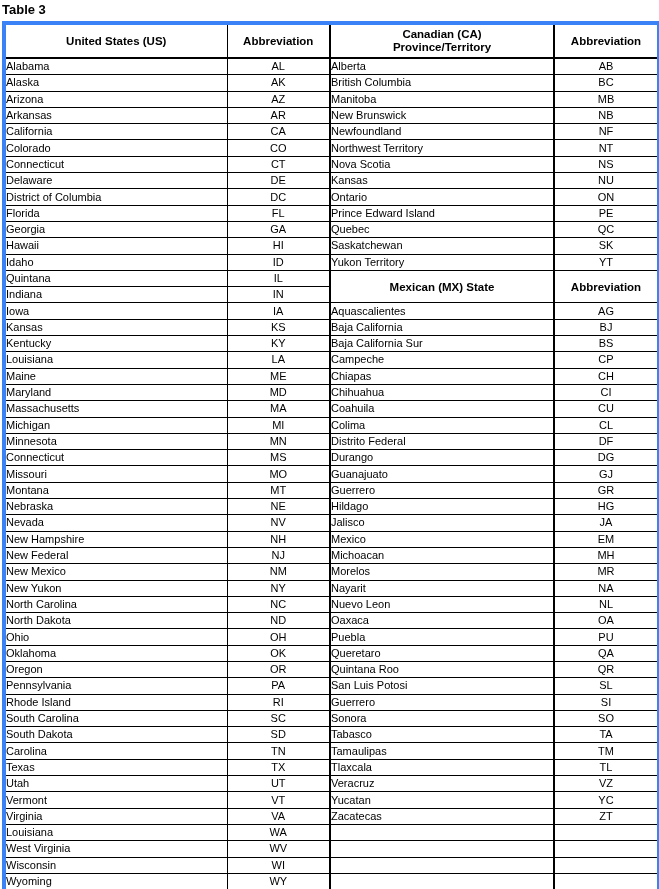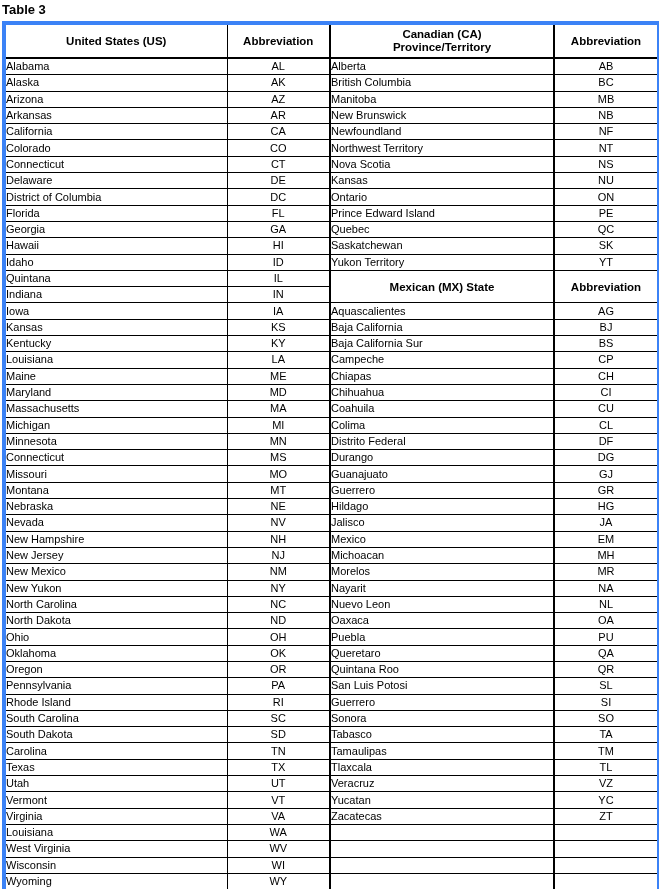--- a/index.html
+++ b/index.html
@@ -257,21 +257,21 @@
           <td class="name-cell c3">Jalisco</td>
           <td class="abbr-cell c4">JA</td>
         </tr>
         <tr>
           <td class="name-cell c1">New Hampshire</td>
           <td class="abbr-cell c2">NH</td>
           <td class="name-cell c3">Mexico</td>
           <td class="abbr-cell c4">EM</td>
         </tr>
         <tr>
-          <td class="name-cell c1">New Jersey</td>
+          <td class="name-cell c1">New Federal</td>
           <td class="abbr-cell c2">NJ</td>
           <td class="name-cell c3">Michoacan</td>
           <td class="abbr-cell c4">MH</td>
         </tr>
         <tr>
           <td class="name-cell c1">New Mexico</td>
           <td class="abbr-cell c2">NM</td>
           <td class="name-cell c3">Morelos</td>
           <td class="abbr-cell c4">MR</td>
         </tr>

